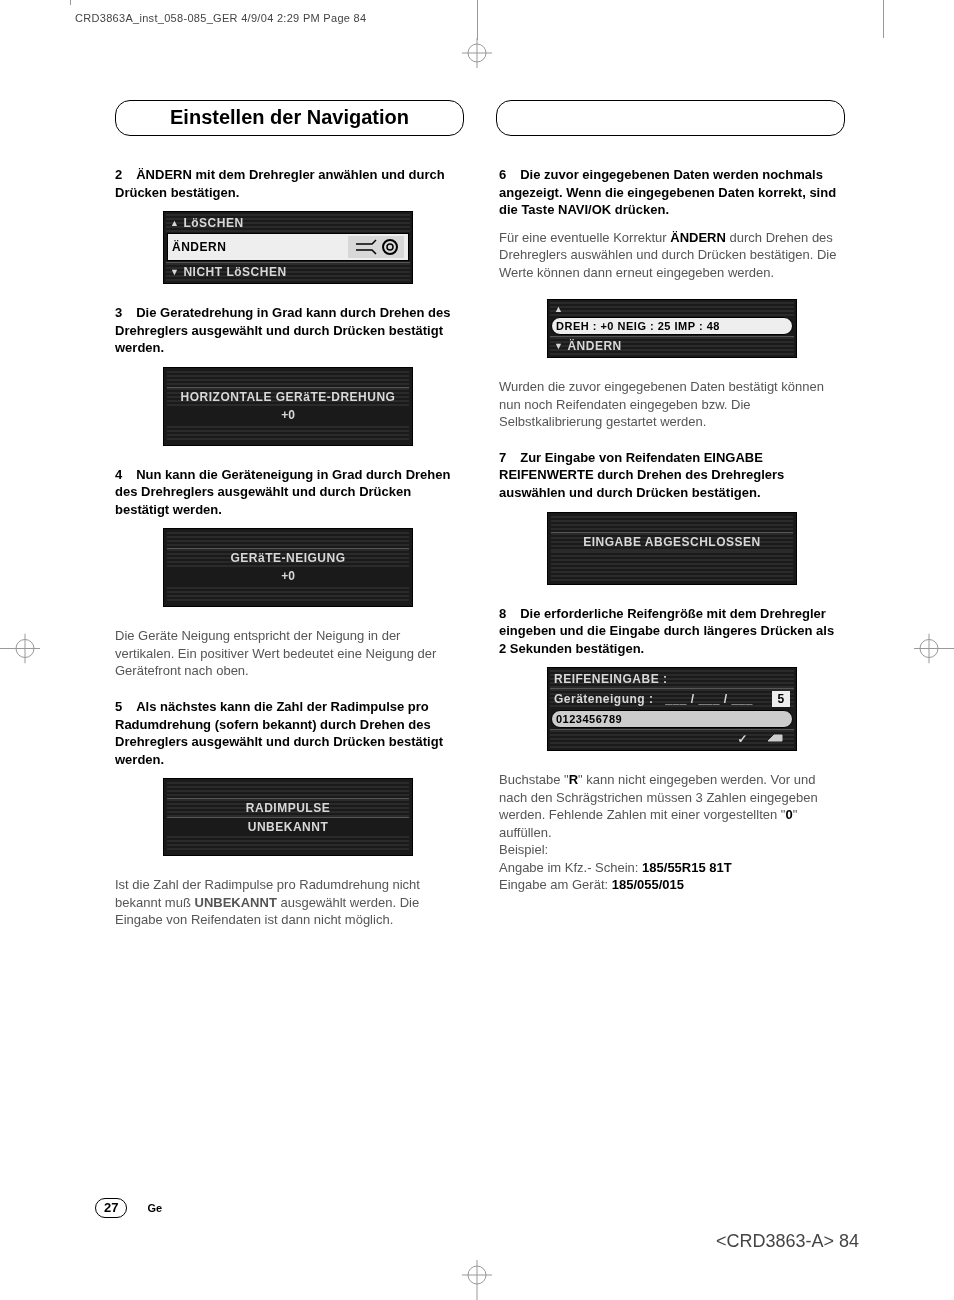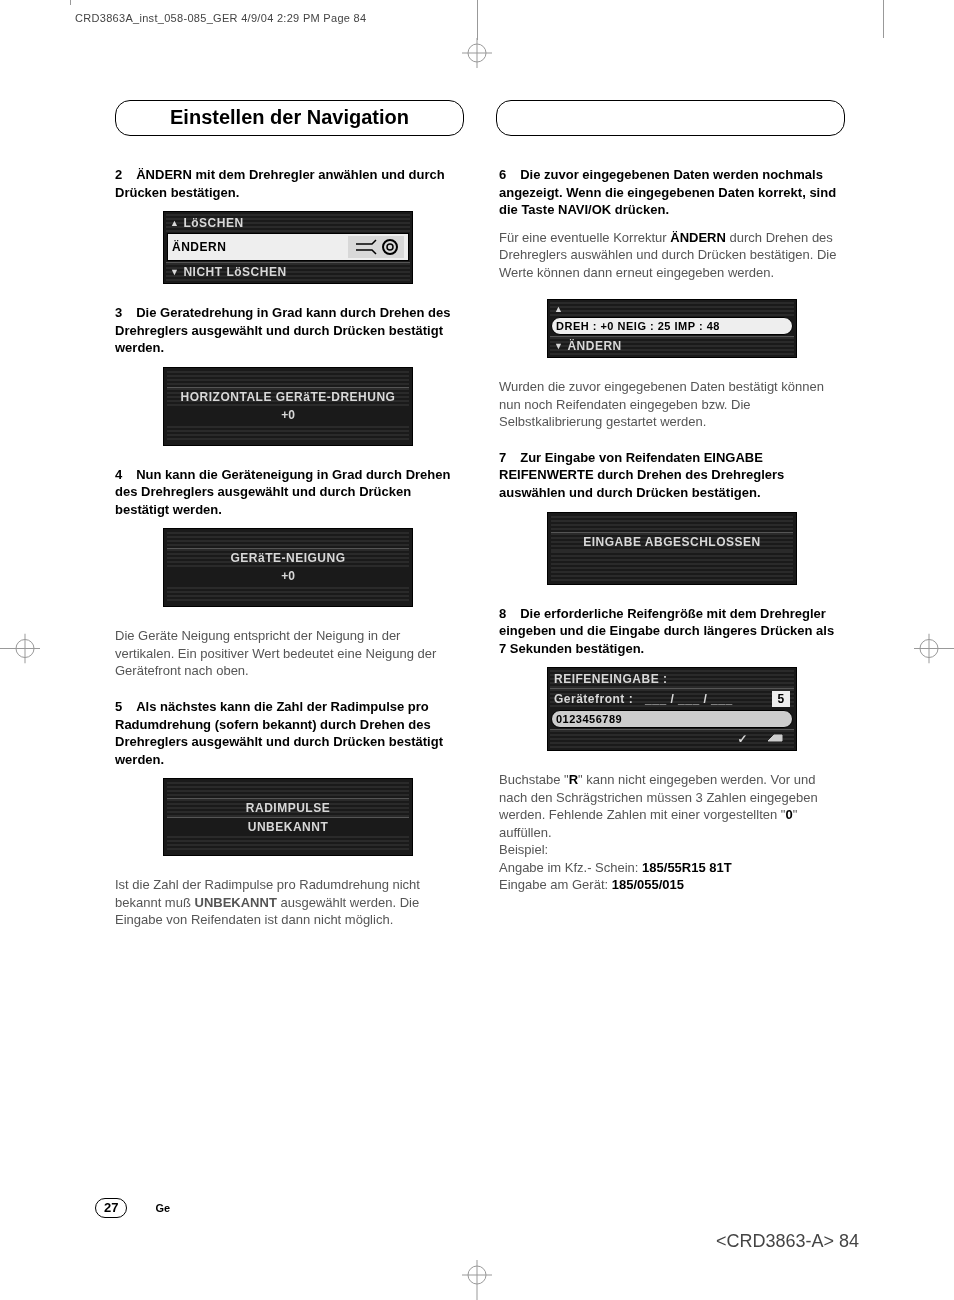--- a/index.html
+++ b/index.html
@@ -191,21 +191,21 @@
     gap: 18px;
     padding-right: 10px;
   }
 
   .footer {
     position: absolute;
     bottom: 82px;
     left: 95px;
     display: flex;
     align-items: center;
-    gap: 28px;
+    gap: 20px;
     font-size: 12px;
   }
   .pagenum-oval {
     border: 1.2px solid #000;
     border-radius: 12px;
     padding: 1px 8px 2px;
     font-weight: bold;
     font-size: 13px;
   }
   .lang { font-weight: bold; font-size: 11px; }
@@ -358,27 +358,27 @@
         <b><span class="step-num">7</span>&nbsp;&nbsp;<span>Zur Eingabe von Reifendaten </span><span>EINGABE REIFENWERTE</span><span> durch Drehen des Drehreglers auswählen und durch Drücken bestätigen.</span></b>
       </div>
 
       <div class="lcd tall">
         <div class="fill stripes"></div>
         <div class="row center stripes">EINGABE  ABGESCHLOSSEN</div>
         <div class="fill stripes" style="height:30px"></div>
       </div>
 
       <div class="step">
-        <b><span class="step-num">8</span>&nbsp;&nbsp;<span>Die erforderliche Reifengröße mit dem Drehregler eingeben und die Eingabe durch längeres Drücken als 7 Sekunden bestätigen.</span></b>
+        <b><span class="step-num">8</span>&nbsp;&nbsp;<span>Die erforderliche Reifengröße mit dem Drehregler eingeben und die Eingabe durch längeres Drücken als 2 Sekunden bestätigen.</span></b>
       </div>
 
       <div class="lcd">
         <div class="row stripes">REIFENEINGABE :</div>
         <div class="row stripes">
-          <span>Gerätefront :</span>&nbsp;
+          <span>Geräteneigung :</span>&nbsp;
           <span>___ / ___ / ___</span>
           <span class="box5">5</span>
         </div>
         <div class="row hl small" style="background:#ccc">
             <span>0123456789</span>
           </div>
         <div class="row iconsrow stripes">
           <span>✓</span>
           <span>
             <svg width="18" height="10">

